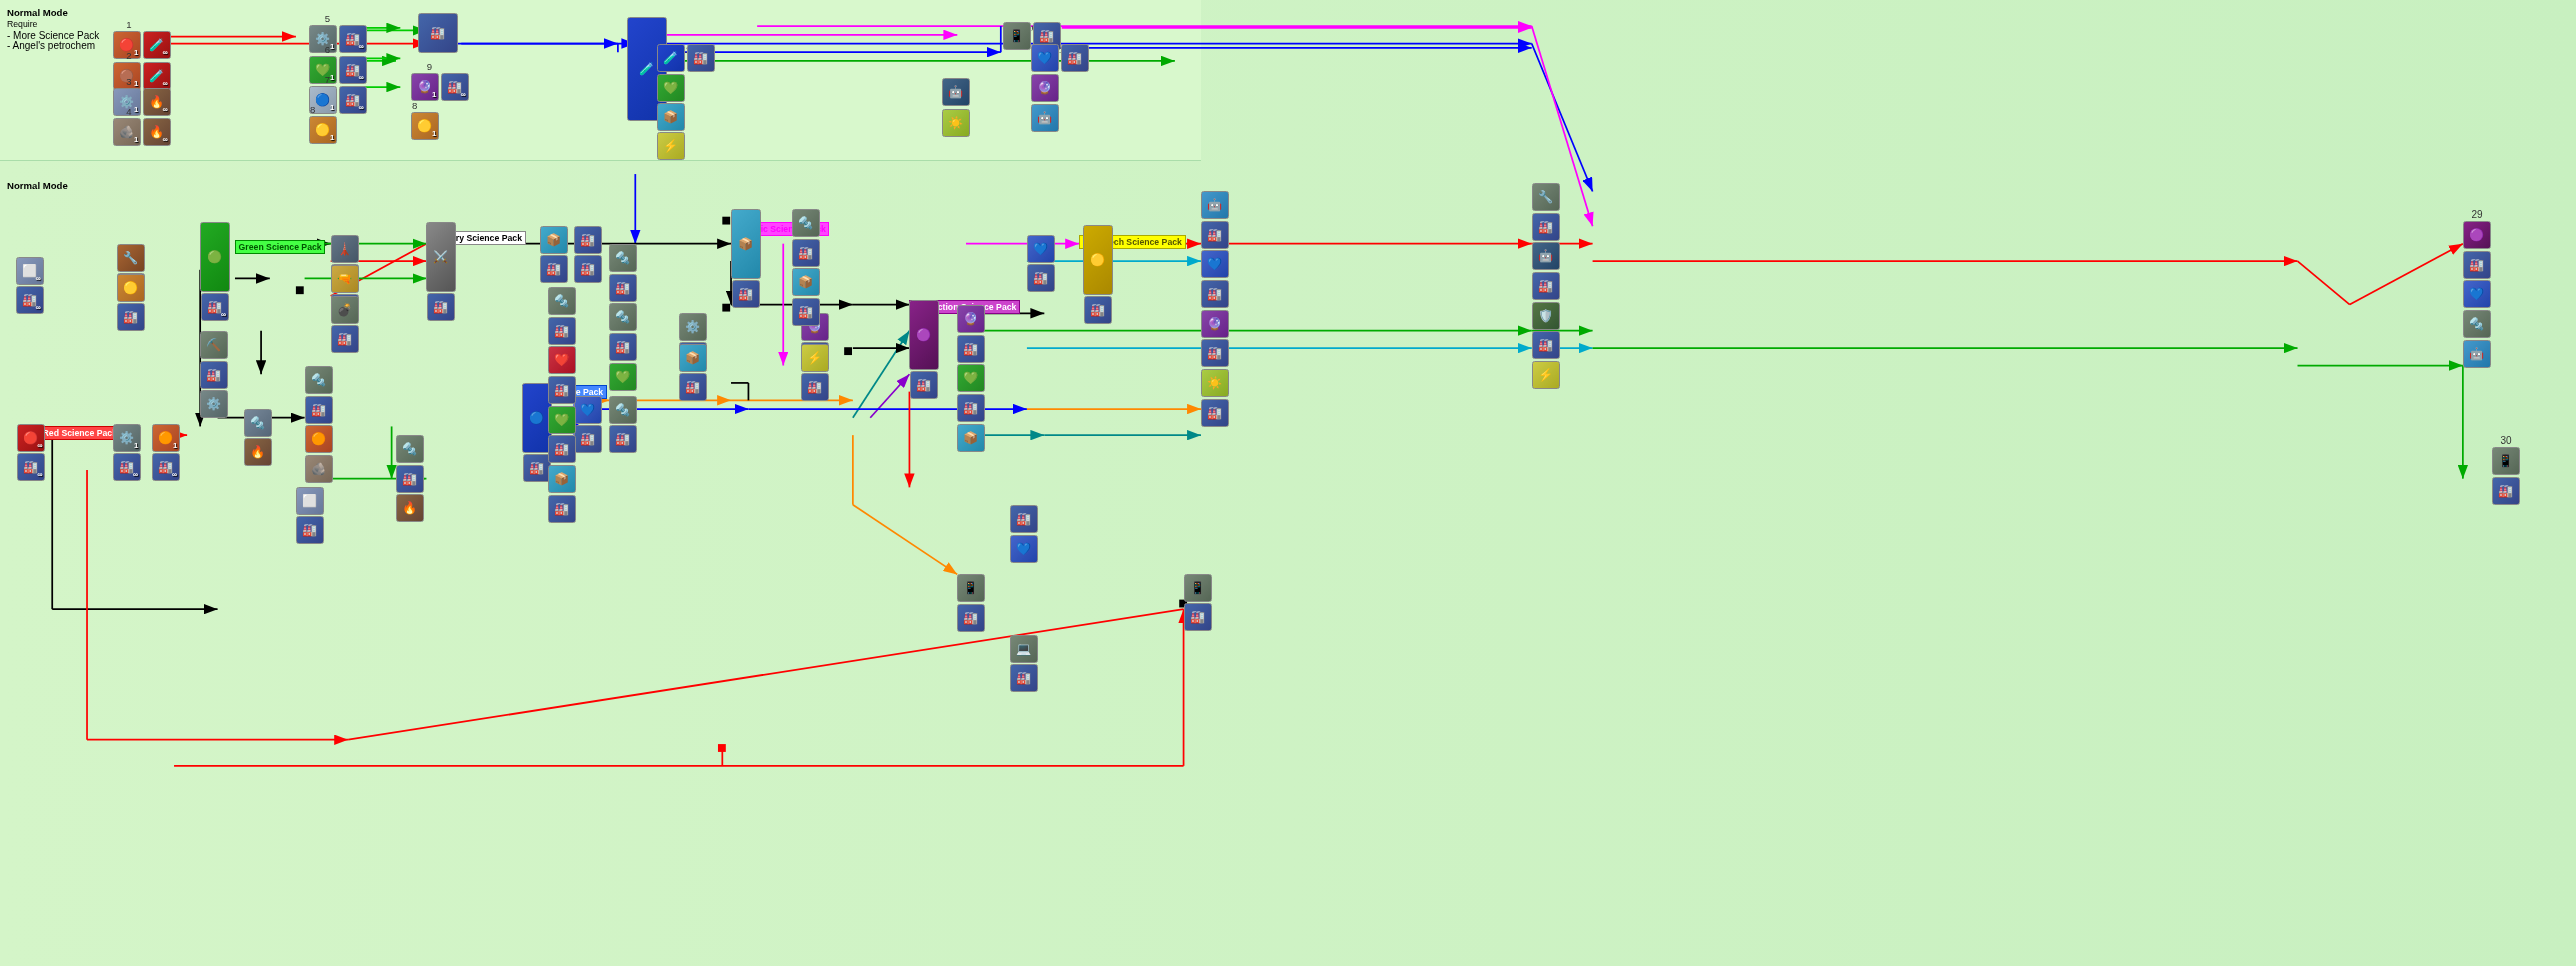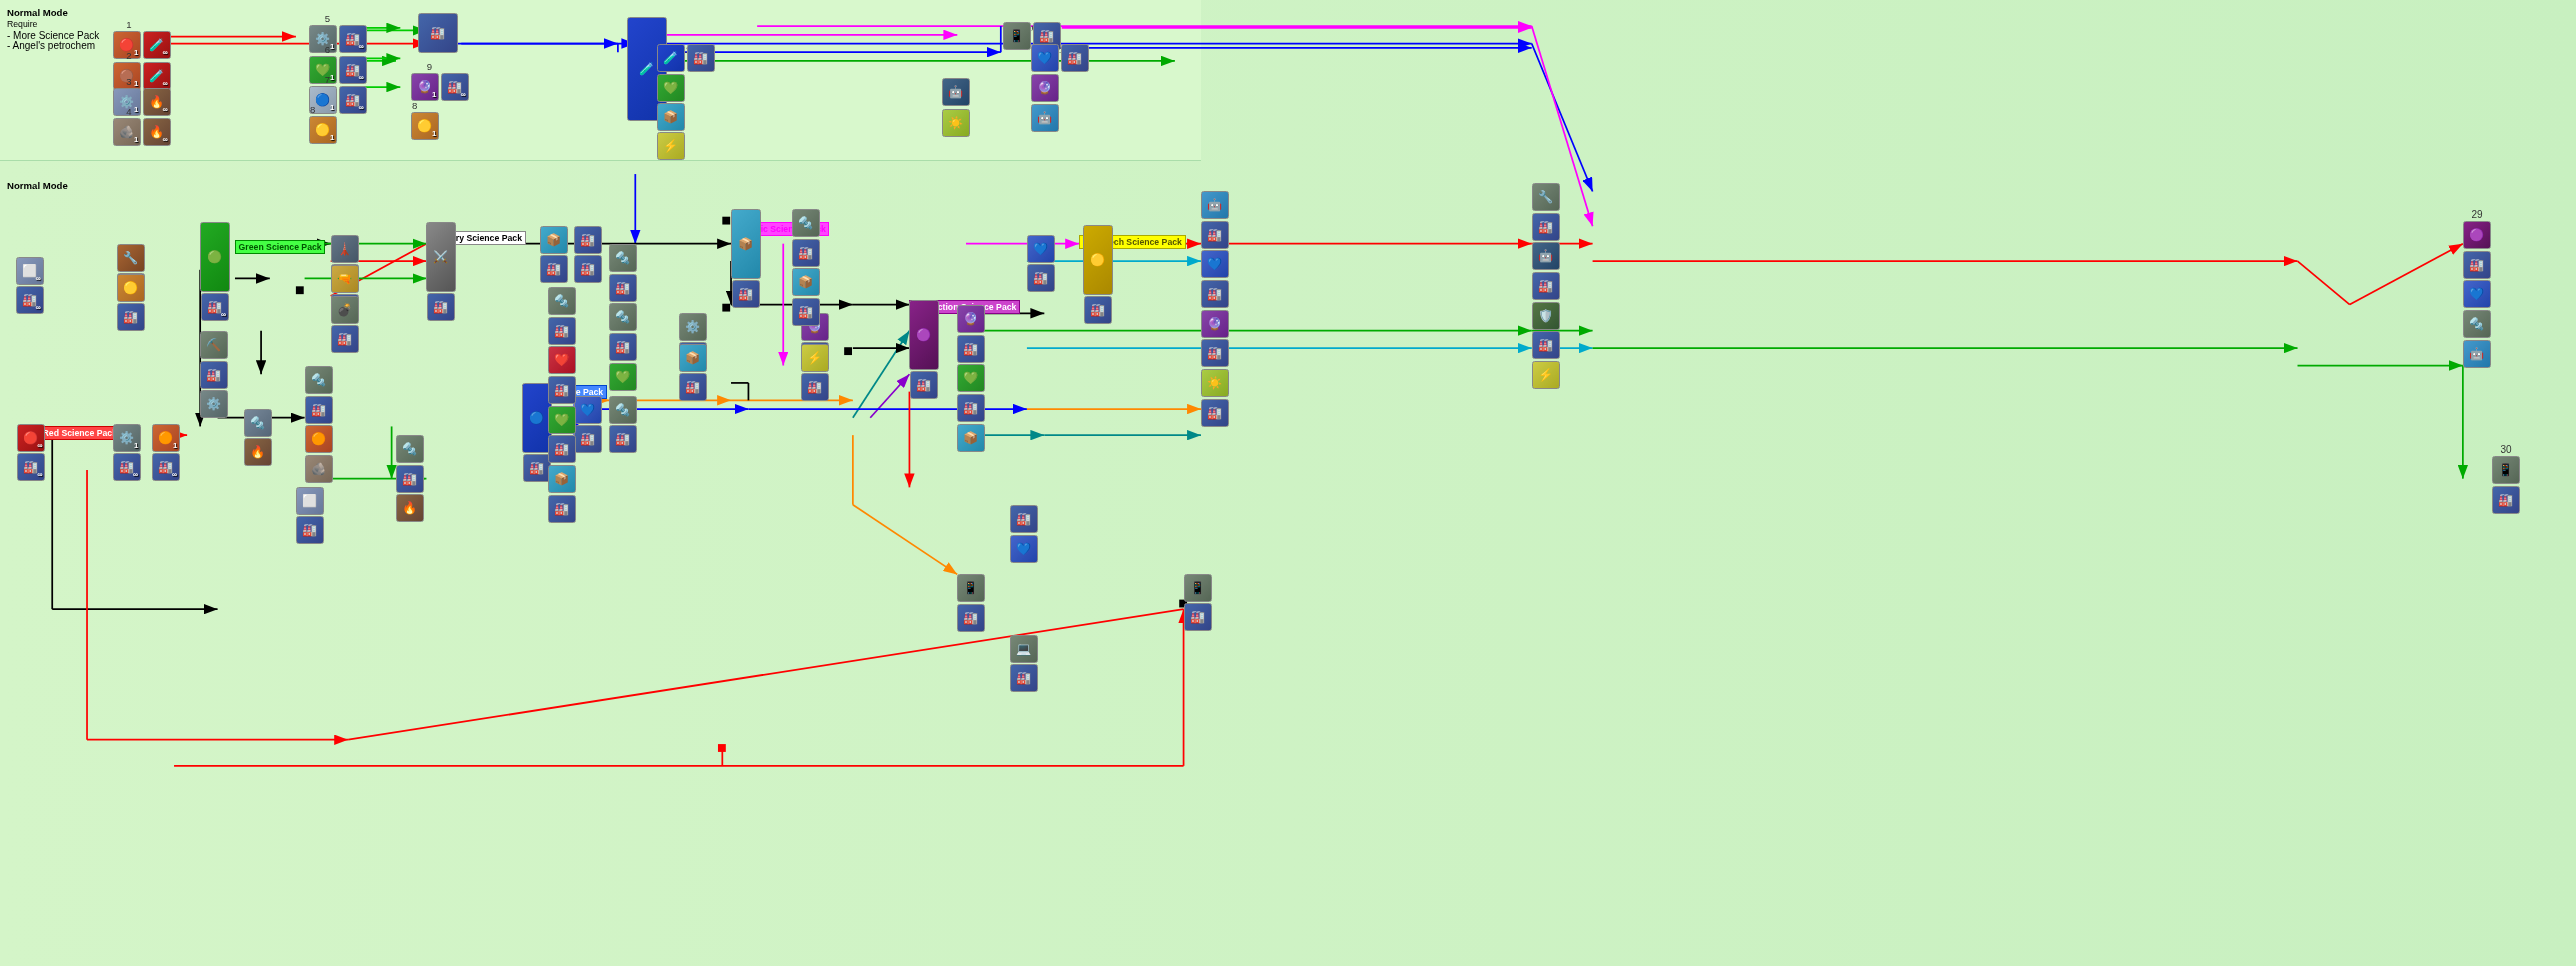--- a/index.html
+++ b/index.html
@@ -723,21 +723,21 @@
     <span class="node-number">29</span>
     <div class="item-stack">
       <div class="item-icon science-purple">🟣</div>
       <div class="item-icon assembler">🏭</div>
       <div class="item-icon circuit-blue">💙</div>
       <div class="item-icon generic">🔩</div>
       <div class="item-icon robot">🤖</div>
     </div>
   </div>
 
-  <div class="item-node" style="position:absolute;top:444px;left:2463px;padding-left:29px;">
+  <div class="item-node" style="position:absolute;top:435px;left:2463px;padding-left:29px;">
     <span class="node-number">30</span>
     <div class="item-stack">
       <div class="item-icon generic">📱</div>
       <div class="item-icon assembler">🏭</div>
     </div>
   </div>
 
   <div class="item-stack" style="position:absolute;top:366px;left:305px;">
     <div class="item-icon generic">🔩</div>
     <div class="item-icon assembler">🏭</div>

